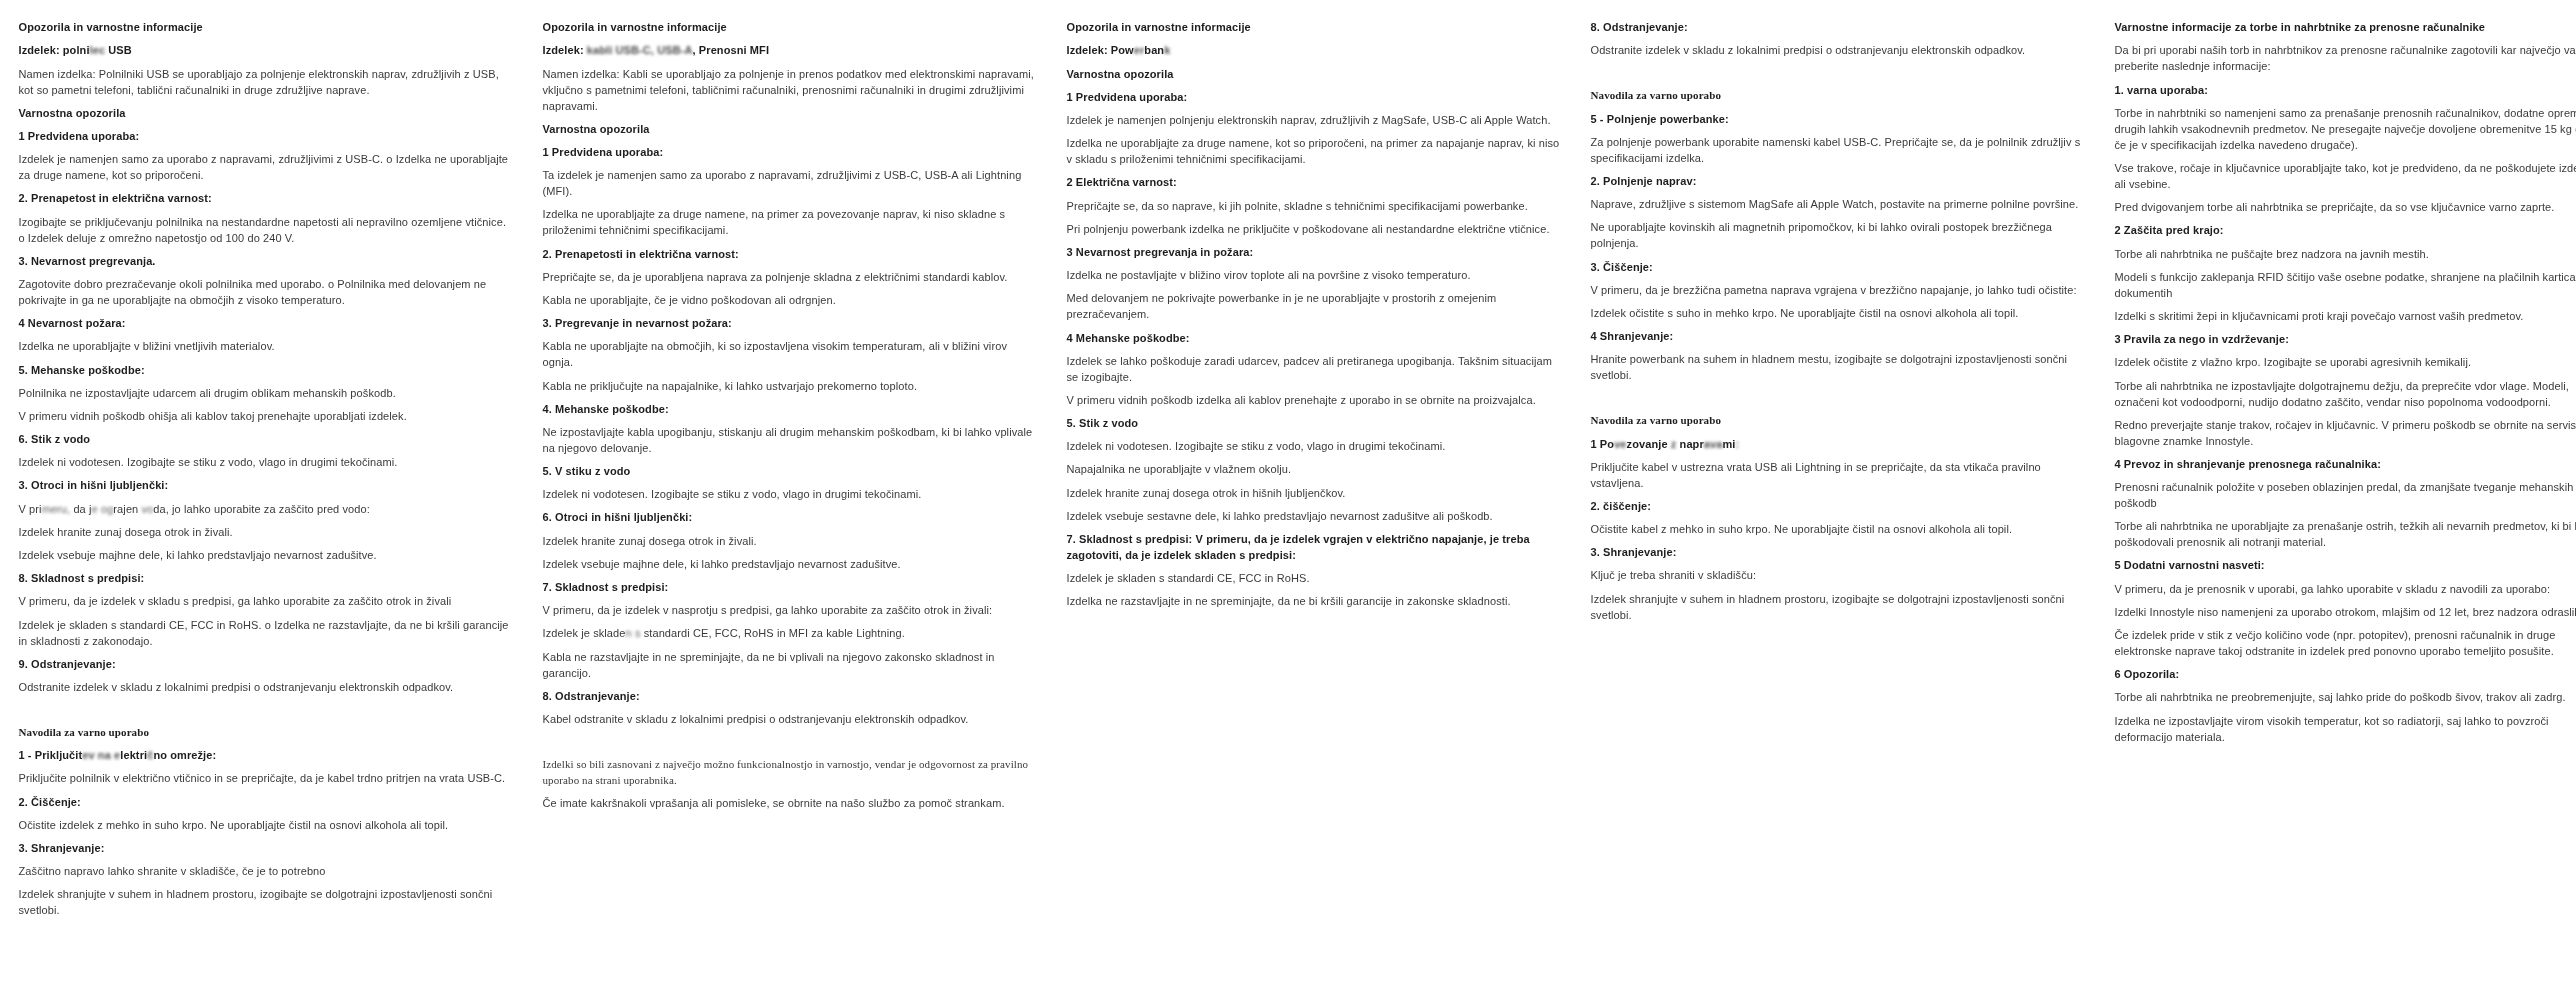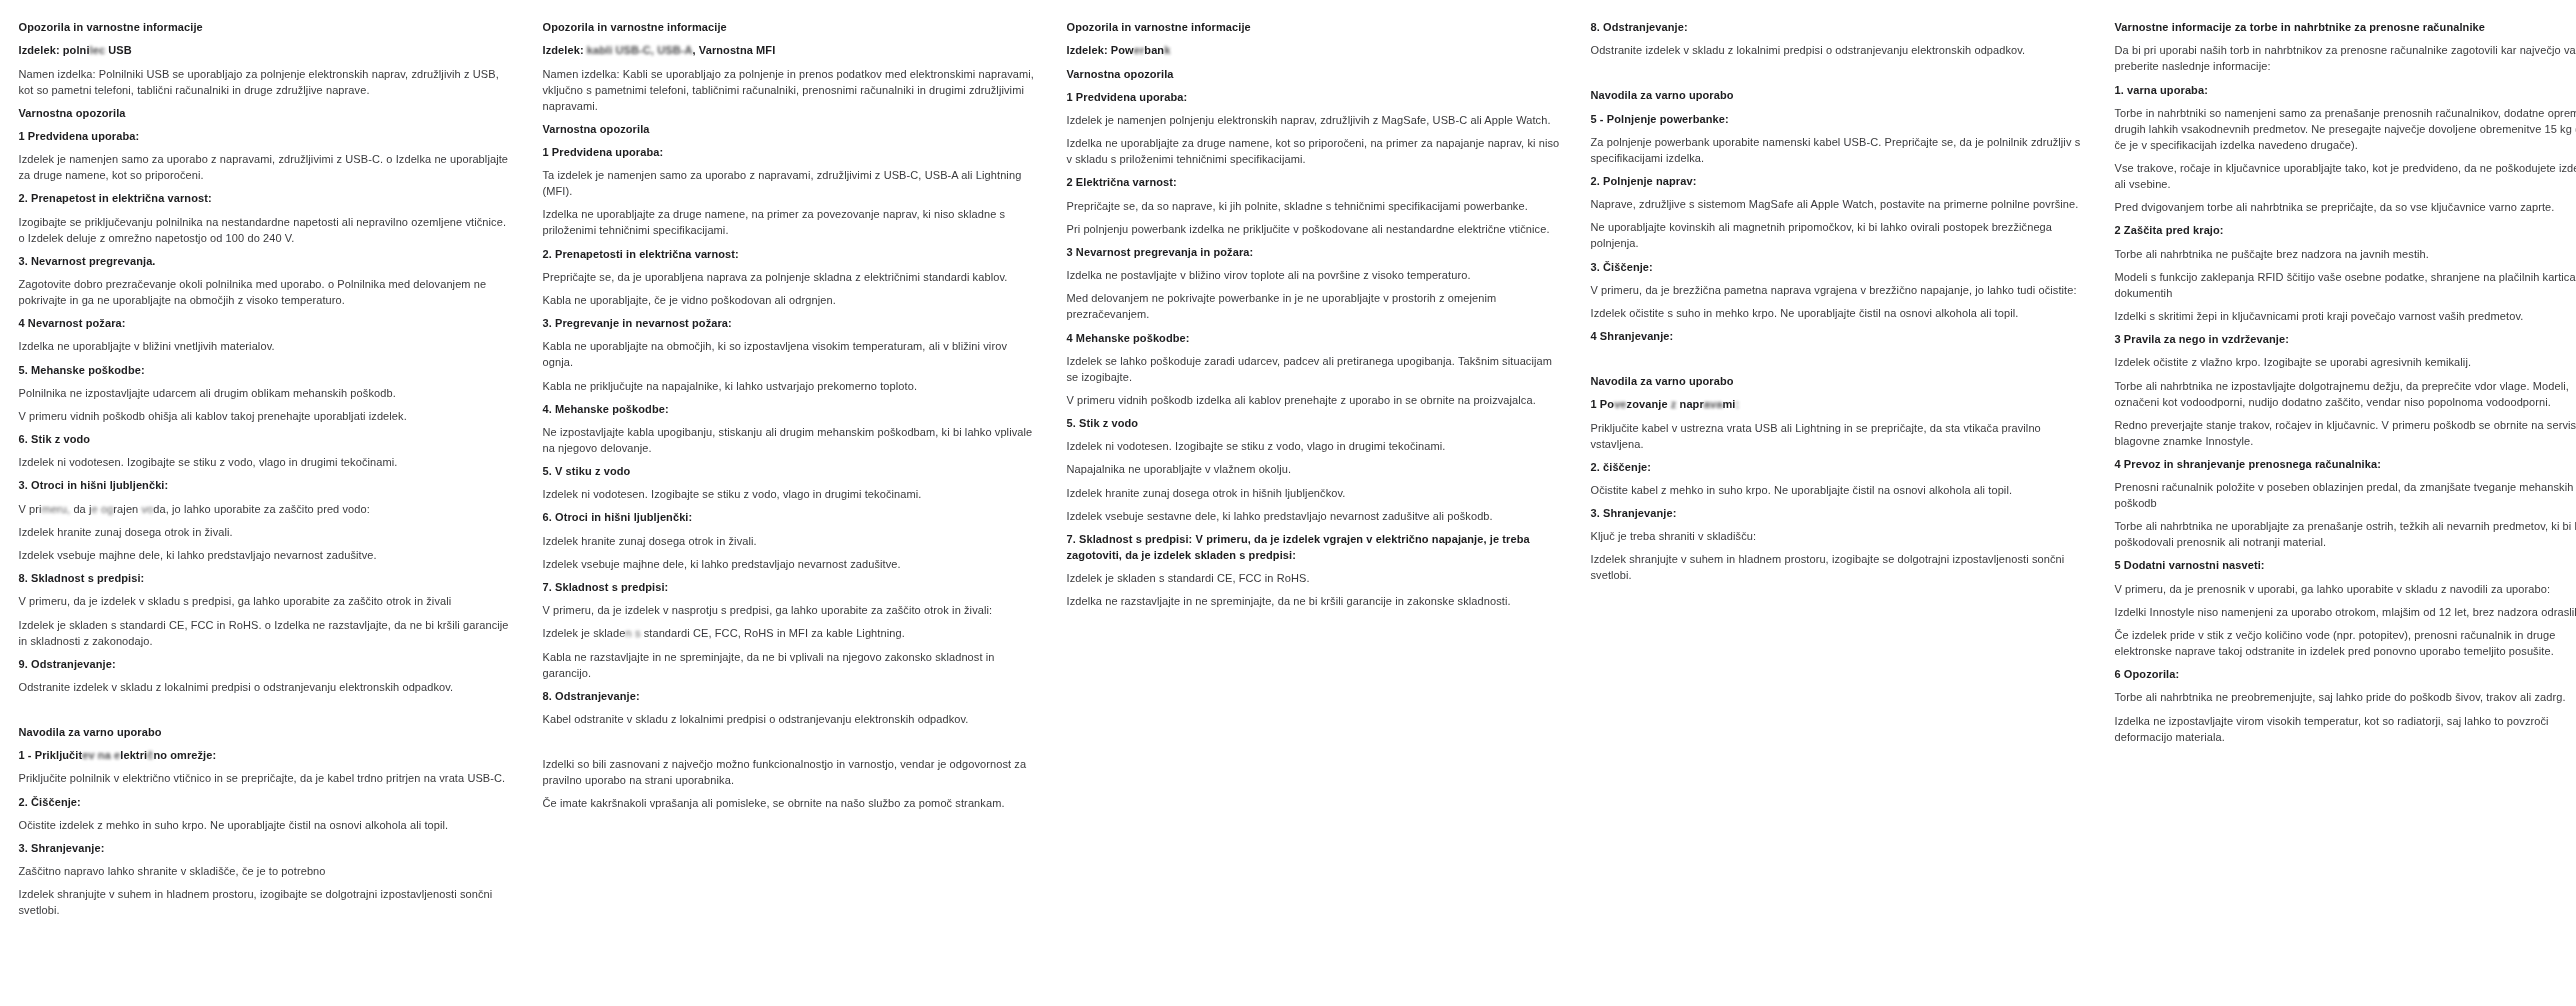--- a/index.html
+++ b/index.html
@@ -30,20 +30,21 @@
     line-height: 16px;
     color: #3a3a3c;
     letter-spacing: 0.1px;
   }
   .col p.h {
     font-weight: 700;
     color: #1d1d1f;
   }
   .col p.gap {
     margin-top: 29px;
+    font-family: Liberation Serif, serif;
   }
   .blur {
     filter: blur(1.6px);
     opacity: 0.82;
   }
 </style>
 </head>
 <body>
 
 <div class="doc">
@@ -78,21 +79,21 @@
       <p class="h"><span>1 - Priključit</span><span class="blur">ev na e</span><span>lektri</span><span class="blur">č</span><span>no omrežje:</span></p>
       <p class="t"><span>Priključite polnilnik v električno vtičnico in se prepričajte, da je kabel trdno pritrjen na vrata USB-C.</span></p>
       <p class="h"><span>2. Čiščenje:</span></p>
       <p class="t"><span>Očistite izdelek z mehko in suho krpo. Ne uporabljajte čistil na osnovi alkohola ali topil.</span></p>
       <p class="h"><span>3. Shranjevanje:</span></p>
       <p class="t"><span>Zaščitno napravo lahko shranite v skladišče, če je to potrebno</span></p>
       <p class="t"><span>Izdelek shranjujte v suhem in hladnem prostoru, izogibajte se dolgotrajni izpostavljenosti sončni svetlobi.</span></p>
     </div>
     <div class="col">
       <p class="h"><span>Opozorila in varnostne informacije</span></p>
-      <p class="h"><span>Izdelek: </span><span class="blur">kabli USB-C, USB-A</span><span>, Varnostna MFI</span></p>
+      <p class="h"><span>Izdelek: </span><span class="blur">kabli USB-C, USB-A</span><span>, Prenosni MFI</span></p>
       <p class="t"><span>Namen izdelka: Kabli se uporabljajo za polnjenje in prenos podatkov med elektronskimi napravami, vključno s pametnimi telefoni, tabličnimi računalniki, prenosnimi računalniki in drugimi združljivimi napravami.</span></p>
       <p class="h"><span>Varnostna opozorila</span></p>
       <p class="h"><span>1 Predvidena uporaba:</span></p>
       <p class="t"><span>Ta izdelek je namenjen samo za uporabo z napravami, združljivimi z USB-C, USB-A ali Lightning (MFI).</span></p>
       <p class="t"><span>Izdelka ne uporabljajte za druge namene, na primer za povezovanje naprav, ki niso skladne s priloženimi tehničnimi specifikacijami.</span></p>
       <p class="h"><span>2. Prenapetosti in električna varnost:</span></p>
       <p class="t"><span>Prepričajte se, da je uporabljena naprava za polnjenje skladna z električnimi standardi kablov.</span></p>
       <p class="t"><span>Kabla ne uporabljajte, če je vidno poškodovan ali odrgnjen.</span></p>
       <p class="h"><span>3. Pregrevanje in nevarnost požara:</span></p>
       <p class="t"><span>Kabla ne uporabljajte na območjih, ki so izpostavljena visokim temperaturam, ali v bližini virov ognja.</span></p>
@@ -144,20 +145,21 @@
       <p class="h gap"><span>Navodila za varno uporabo</span></p>
       <p class="h"><span>5 - Polnjenje powerbanke:</span></p>
       <p class="t"><span>Za polnjenje powerbank uporabite namenski kabel USB-C. Prepričajte se, da je polnilnik združljiv s specifikacijami izdelka.</span></p>
       <p class="h"><span>2. Polnjenje naprav:</span></p>
       <p class="t"><span>Naprave, združljive s sistemom MagSafe ali Apple Watch, postavite na primerne polnilne površine.</span></p>
       <p class="t"><span>Ne uporabljajte kovinskih ali magnetnih pripomočkov, ki bi lahko ovirali postopek brezžičnega polnjenja.</span></p>
       <p class="h"><span>3. Čiščenje:</span></p>
       <p class="t"><span>V primeru, da je brezžična pametna naprava vgrajena v brezžično napajanje, jo lahko tudi očistite:</span></p>
       <p class="t"><span>Izdelek očistite s suho in mehko krpo. Ne uporabljajte čistil na osnovi alkohola ali topil.</span></p>
       <p class="h"><span>4 Shranjevanje:</span></p>
+      <p class="t"><span>Hranite powerbank na suhem in hladnem mestu, izogibajte se dolgotrajni izpostavljenosti sončni svetlobi.</span></p>
       <p class="h gap"><span>Navodila za varno uporabo</span></p>
       <p class="h"><span>1 Po</span><span class="blur">ve</span><span>zovanje </span><span class="blur">z </span><span>napr</span><span class="blur">ava</span><span>mi</span><span class="blur">:</span></p>
       <p class="t"><span>Priključite kabel v ustrezna vrata USB ali Lightning in se prepričajte, da sta vtikača pravilno vstavljena.</span></p>
       <p class="h"><span>2. čiščenje:</span></p>
       <p class="t"><span>Očistite kabel z mehko in suho krpo. Ne uporabljajte čistil na osnovi alkohola ali topil.</span></p>
       <p class="h"><span>3. Shranjevanje:</span></p>
       <p class="t"><span>Ključ je treba shraniti v skladišču:</span></p>
       <p class="t"><span>Izdelek shranjujte v suhem in hladnem prostoru, izogibajte se dolgotrajni izpostavljenosti sončni svetlobi.</span></p>
     </div>
     <div class="col">

